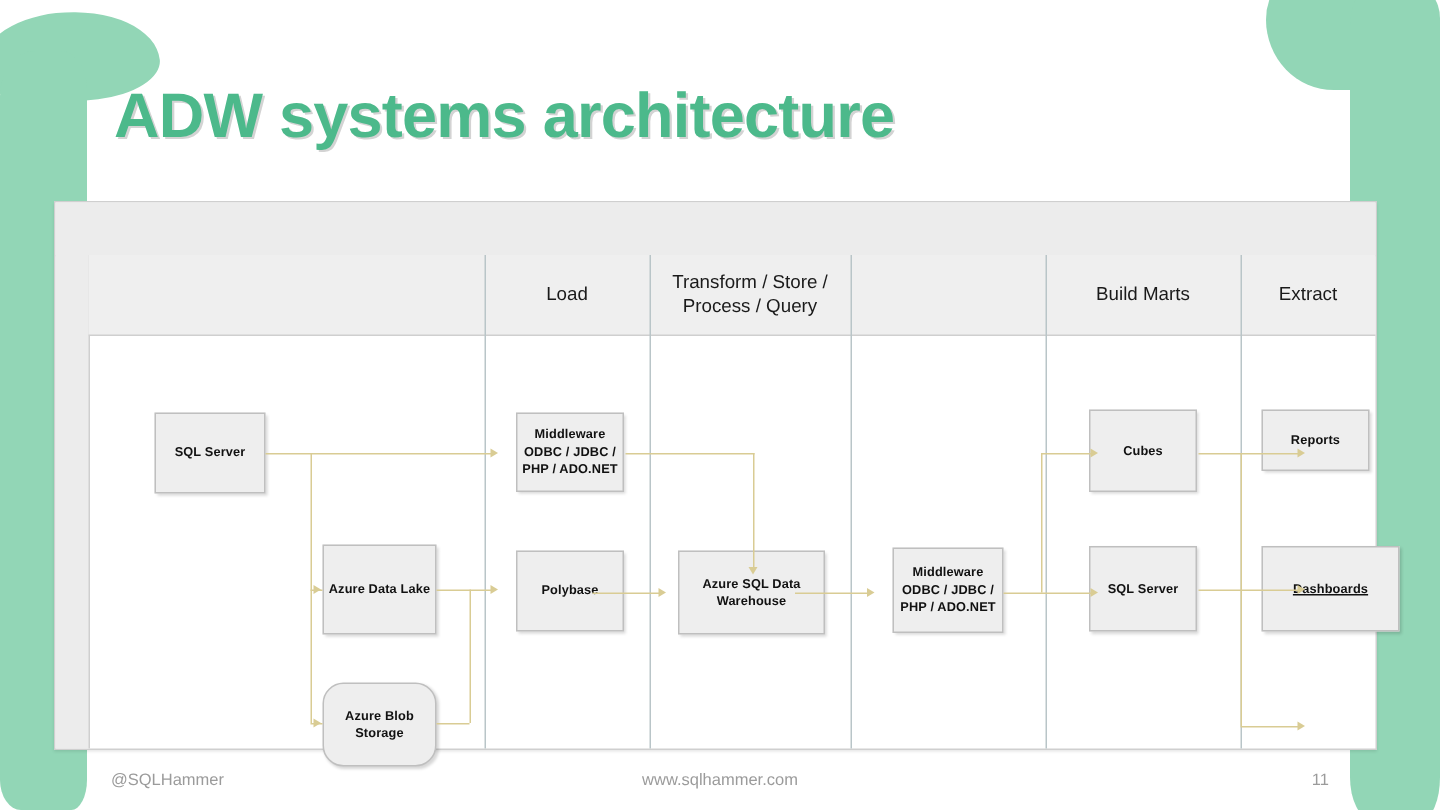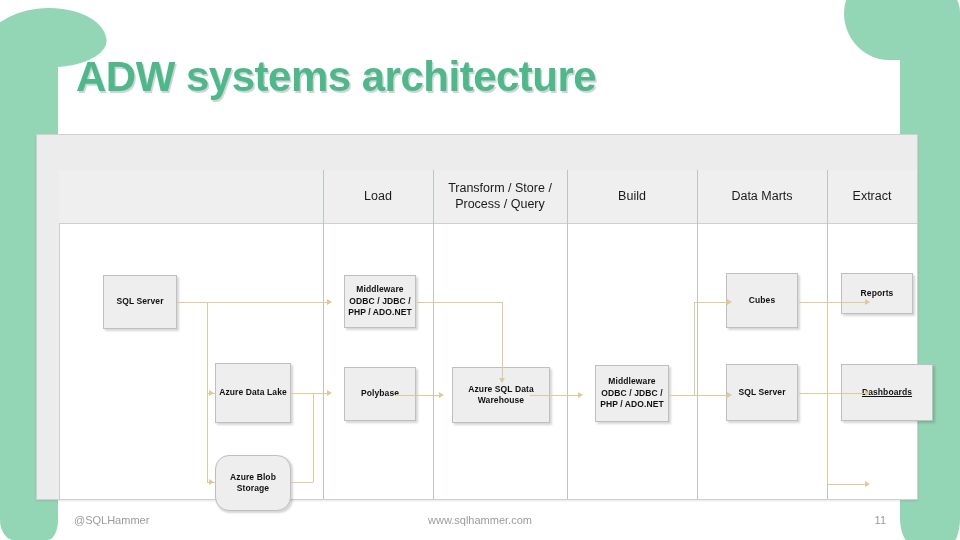--- a/index.html
+++ b/index.html
@@ -149,28 +149,27 @@
     </div>
 
     <div class="col" style="left:374px;width:134px;">
       <div class="colhdr">Transform / Store /<br>Process / Query</div>
       <div class="colbody">
         <div class="node" style="left:19px;top:144px;width:98px;height:56px;">Azure SQL Data<br>Warehouse</div>
       </div>
     </div>
 
     <div class="col" style="left:508px;width:130px;">
-      <div class="colhdr">Build</div>
       <div class="colbody">
         <div class="node" style="left:28px;top:142px;width:74px;height:57px;">Middleware<br>ODBC / JDBC /<br>PHP / ADO.NET</div>
       </div>
     </div>
 
     <div class="col" style="left:638px;width:130px;">
-      <div class="colhdr">Data Marts</div>
+      <div class="colhdr">Build Marts</div>
       <div class="colbody">
         <div class="node" style="left:29px;top:50px;width:72px;height:55px;">Cubes</div>
         <div class="node" style="left:29px;top:141px;width:72px;height:57px;">SQL Server</div>
       </div>
     </div>
 
     <div class="col" style="left:768px;width:90px;">
       <div class="colhdr">Extract</div>
       <div class="colbody">
         <div class="node" style="left:14px;top:50px;width:72px;height:41px;">Reports</div>

